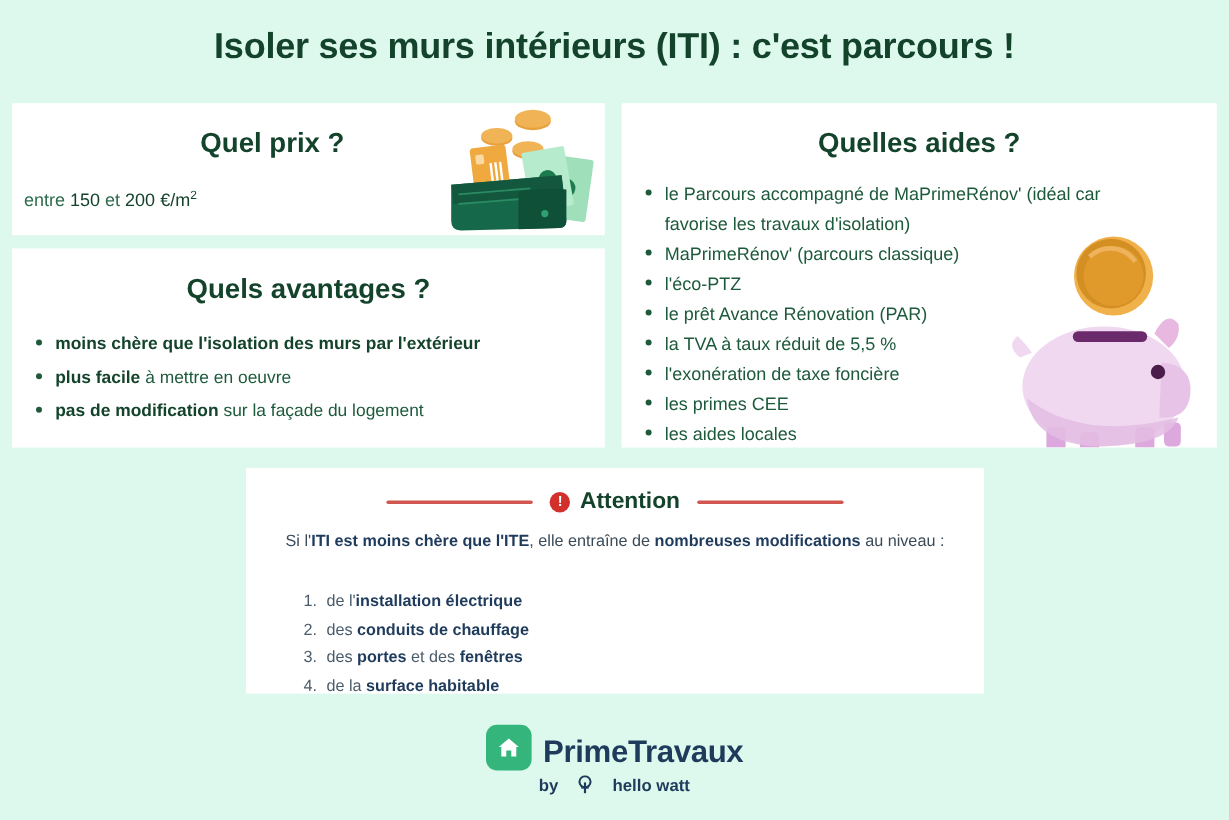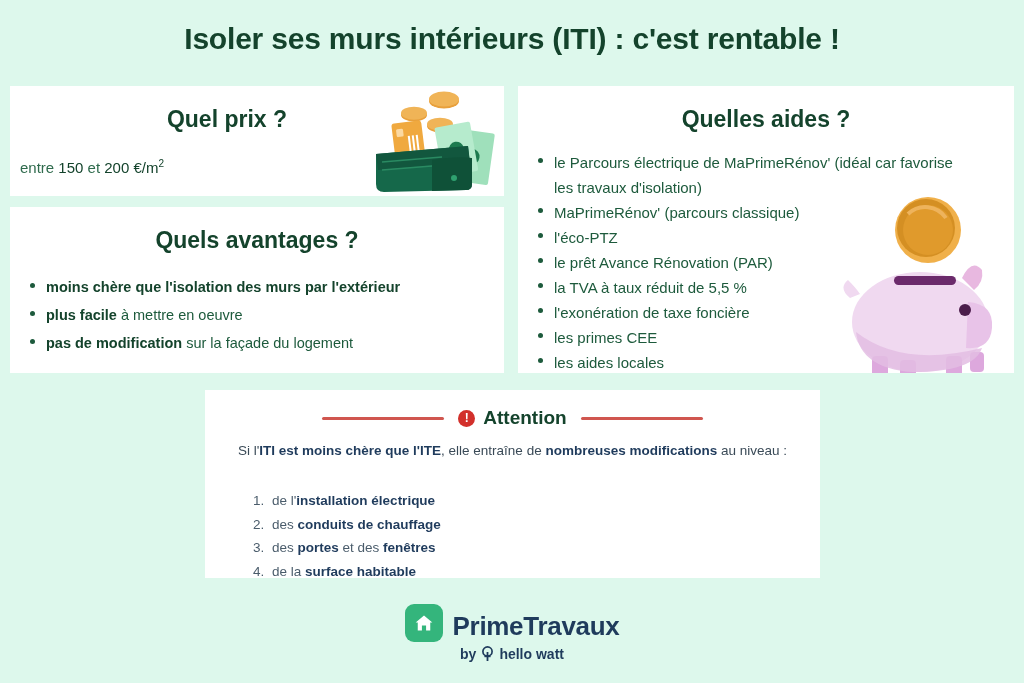--- a/index.html
+++ b/index.html
@@ -89,35 +89,35 @@
   .footer{
     position:absolute;left:0;top:604px;width:1024px;text-align:center;
   }
   .brand-row{display:flex;align-items:flex-end;justify-content:center;gap:10px;}
   .brand-badge{
     width:38px;height:38px;border-radius:9px;background:#34b57c;
     display:flex;align-items:center;justify-content:center;
   }
   .brand-name{font-size:26px;font-weight:bold;color:#1f3b5c;letter-spacing:-.3px;}
   .brand-sub{
-    margin-top:4px;display:flex;align-items:center;justify-content:center;gap:5px;
+    margin-top:4px;display:flex;align-items:center;justify-content:center;gap:16px;
     font-size:14px;font-weight:bold;color:#1f3b5c;
   }
 
   
   .illus{position:absolute;}
   #wallet-illustration{left:372px;top:88px;width:132px;height:108px;}
   #piggy-illustration{left:842px;top:192px;width:172px;height:181px;}
 </style>
 </head>
 <body>
 
 <div class="stage">
 
-  <div class="page-title">Isoler ses murs intérieurs (ITI) : c'est rentable !</div>
+  <div class="page-title">Isoler ses murs intérieurs (ITI) : c'est parcours !</div>
 
   <div class="card" id="card-prix">
     <div class="card-title">Quel prix ?</div>
   </div>
 
   <div class="price-line">
     <span>entre </span><b>150</b><span> et </span><b>200 €/m</b><b><sup>2</sup></b>
   </div>
 
   <svg class="illus" id="wallet-illustration" viewBox="0 0 132 108">
@@ -188,21 +188,21 @@
 
       <path d="M14 140 Q60 176 140 156 Q132 180 70 180 Q18 176 14 140 Z" fill="#e3bde3" opacity=".85"></path>
 
       <rect x="52" y="84" width="62" height="9" rx="4.5" fill="#6b2a6b"></rect>
 
       <circle cx="123" cy="118" r="6" fill="#4b1d4b"></circle>
     </svg>
   </div>
 
   <ul class="bullets" id="aides-list">
-    <li>le Parcours électrique de MaPrimeRénov' (idéal car favorise les travaux d'isolation)</li>
+    <li>le Parcours accompagné de MaPrimeRénov' (idéal car favorise les travaux d'isolation)</li>
     <li>MaPrimeRénov' (parcours classique)</li>
     <li>l'éco-PTZ</li>
     <li>le prêt Avance Rénovation (PAR)</li>
     <li>la TVA à taux réduit de 5,5 %</li>
     <li>l'exonération de taxe foncière</li>
     <li>les primes CEE</li>
     <li>les aides locales</li>
   </ul>
 
   <div class="card" id="card-attention"></div>

